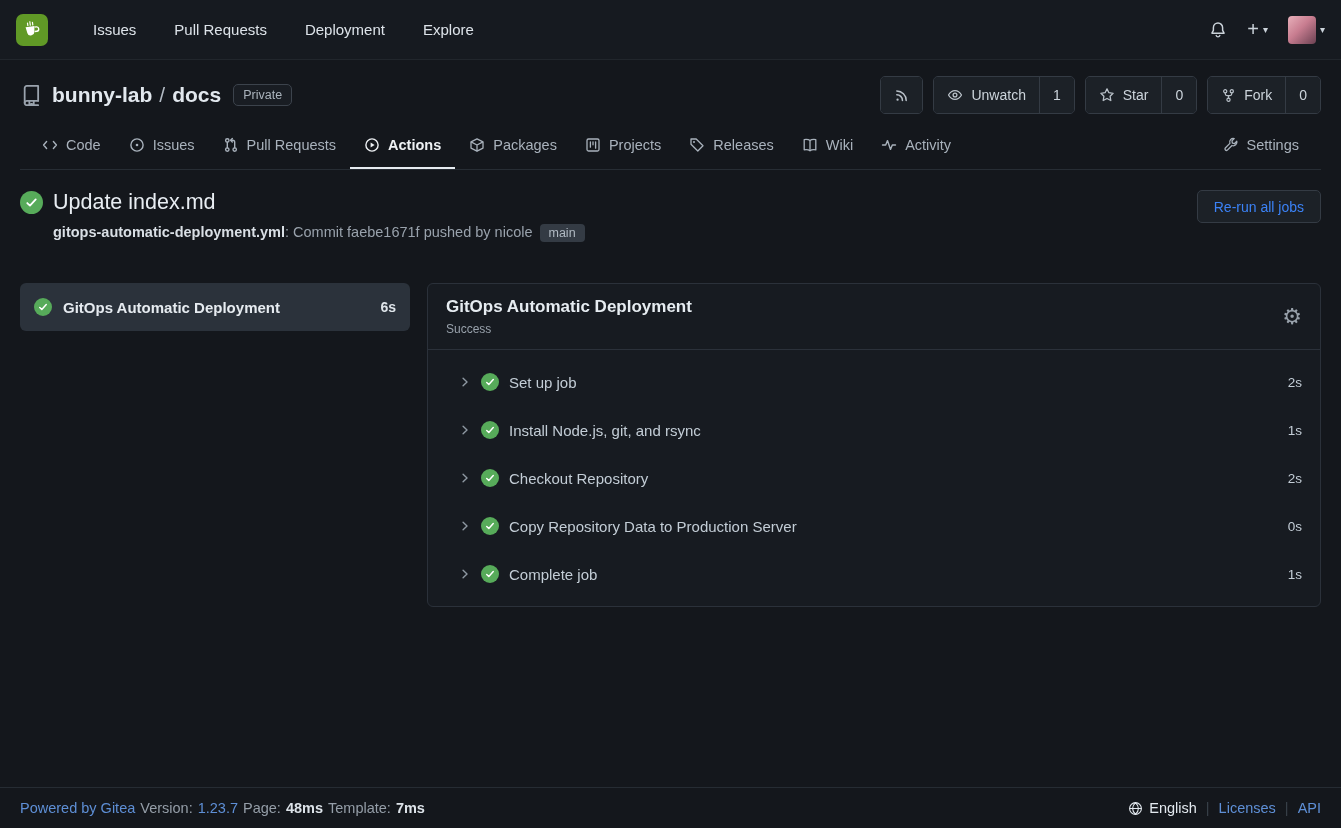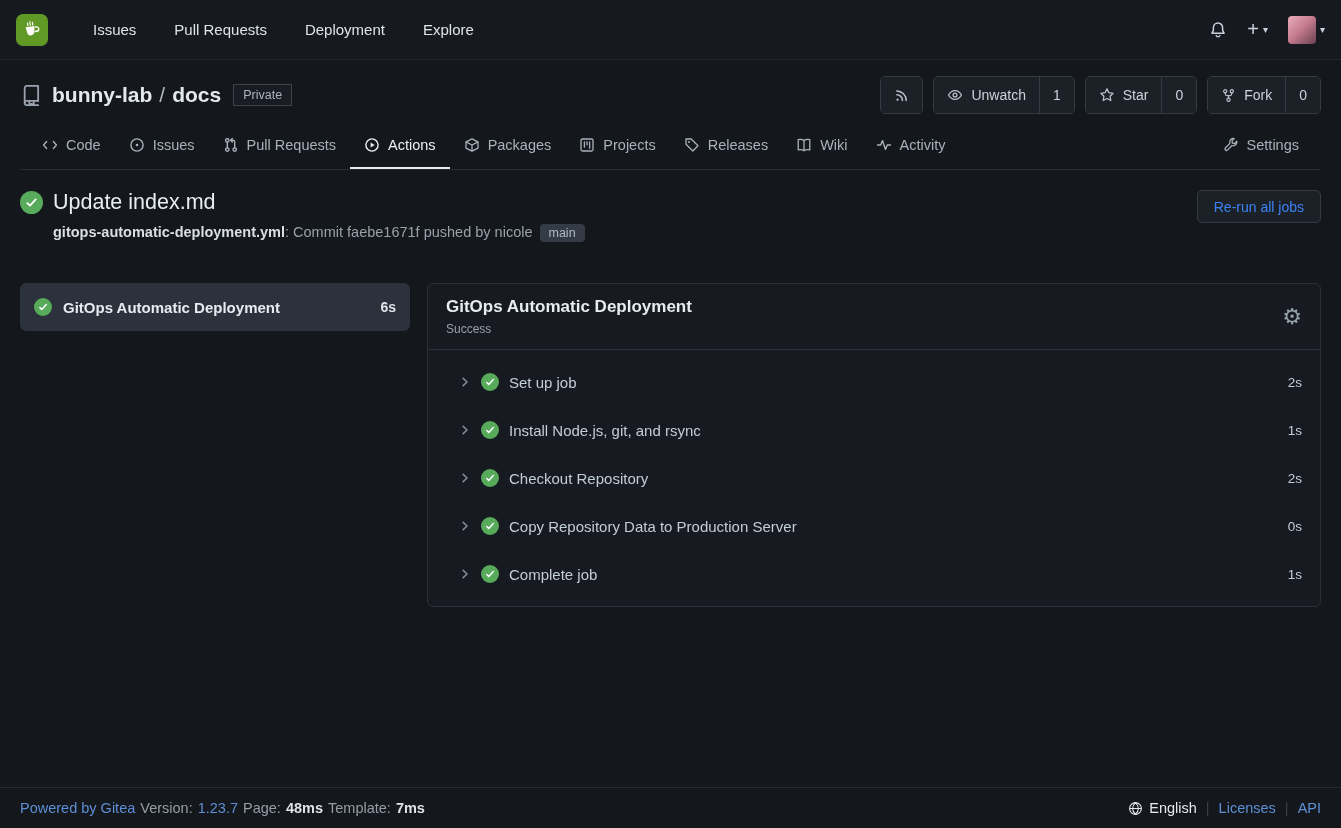--- a/index.html
+++ b/index.html
@@ -27,32 +27,32 @@
   .caret{font-size:10px;color:#cbd3da}
   .avatar{width:28px;height:28px;border-radius:4px;
     background:linear-gradient(135deg,#e8b0ba 0%,#c87d90 45%,#6b4152 100%)}
 
   
   .repo-head{padding:14px 20px 0;flex:0 0 auto}
   .title-row{display:flex;align-items:center;height:42px}
   .repo-icon{color:#9aa3ad;margin-right:10px;display:flex}
   .repo-owner,.repo-name{font-size:21px;font-weight:600;color:#e2e8ee}
   .repo-sep{font-size:21px;color:#b3bbc4;margin:0 7px}
-  .badge{border:1px solid #3c434c;border-radius:0;padding:3px 9px;font-size:12.5px;color:#aab3bc;margin-left:12px;background:#191d23}
+  .badge{border:1px solid #3c434c;border-radius:5px;padding:3px 9px;font-size:12.5px;color:#aab3bc;margin-left:12px;background:#191d23}
   .head-actions{margin-left:auto;display:flex;gap:10px}
   .btn-group{display:flex;border:1px solid #343b44;border-radius:5px;overflow:hidden;background:#1c2127}
   .seg{display:flex;align-items:center;gap:8px;padding:0 13px;height:36px;font-size:14px;color:#ccd4db;cursor:pointer;background:#1c2127;border:none}
   .seg+.seg{border-left:1px solid #343b44}
   .seg .ic{color:#b9c1c9;display:flex}
 
   
   .tabs{display:flex;align-items:stretch;border-bottom:1px solid #272d34;padding:0 8px;height:48px;margin-top:6px}
   .tab{display:flex;align-items:center;gap:8px;padding:0 14px;font-size:14.5px;color:#a9b2bc;cursor:pointer;border-bottom:2px solid transparent}
   .tab .ic{display:flex;color:inherit}
-  .tab.active{color:#eef1f4;border-bottom-color:#e6ebf0;font-weight:400}
+  .tab.active{color:#eef1f4;border-bottom-color:#e6ebf0;font-weight:700}
   .tab-settings{margin-left:auto}
 
   
   .main{flex:1 1 auto;padding:20px 20px 0}
   .run-head{display:flex;align-items:flex-start}
   .run-title-row{display:flex;align-items:center;gap:10px}
   .run-title{font-size:21.5px;color:#e8edf2;font-weight:400;margin:0}
   .run-sub{margin:9px 0 16px 33px;font-size:14.5px;color:#99a2ac}
   .run-sub .file{font-weight:700;color:#d9dfe5}
   .branch-badge{display:inline-block;background:#343b44;border-radius:4px;padding:2px 9px;font-size:12.5px;color:#b0b9c2;margin-left:7px}

